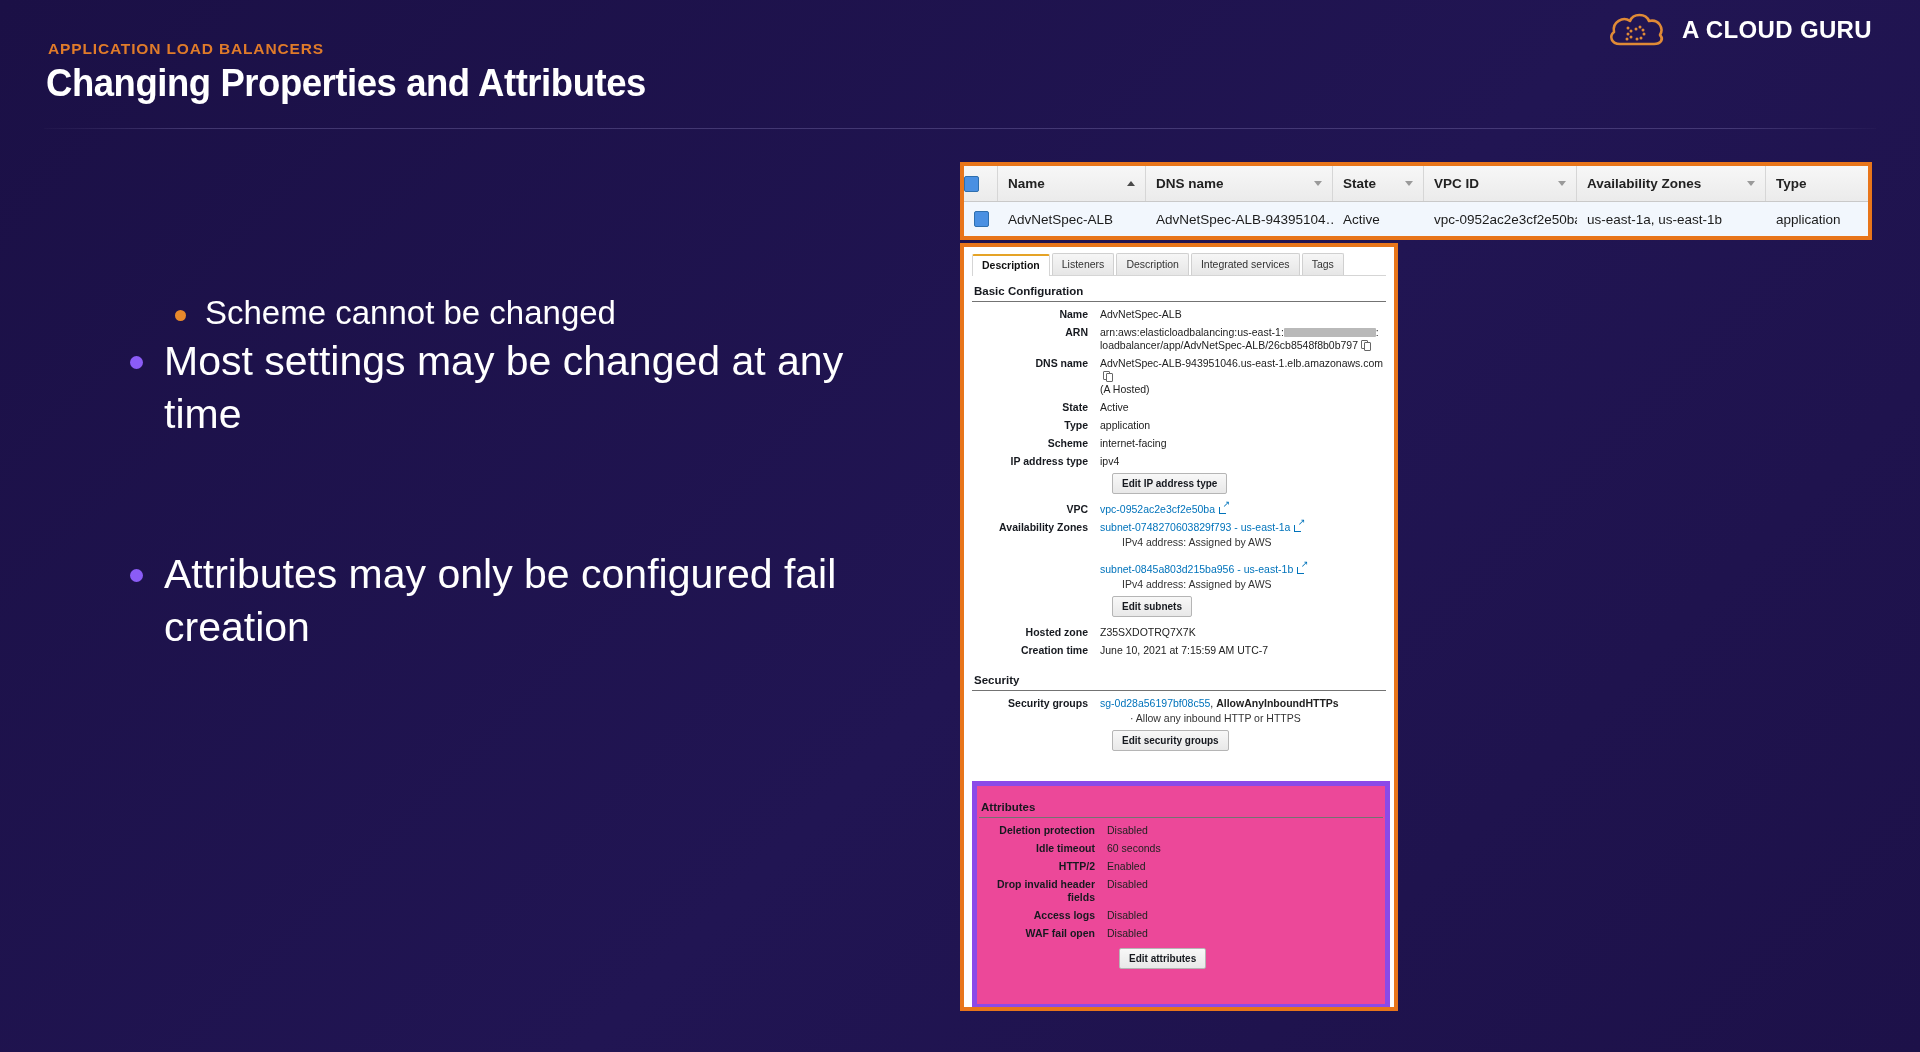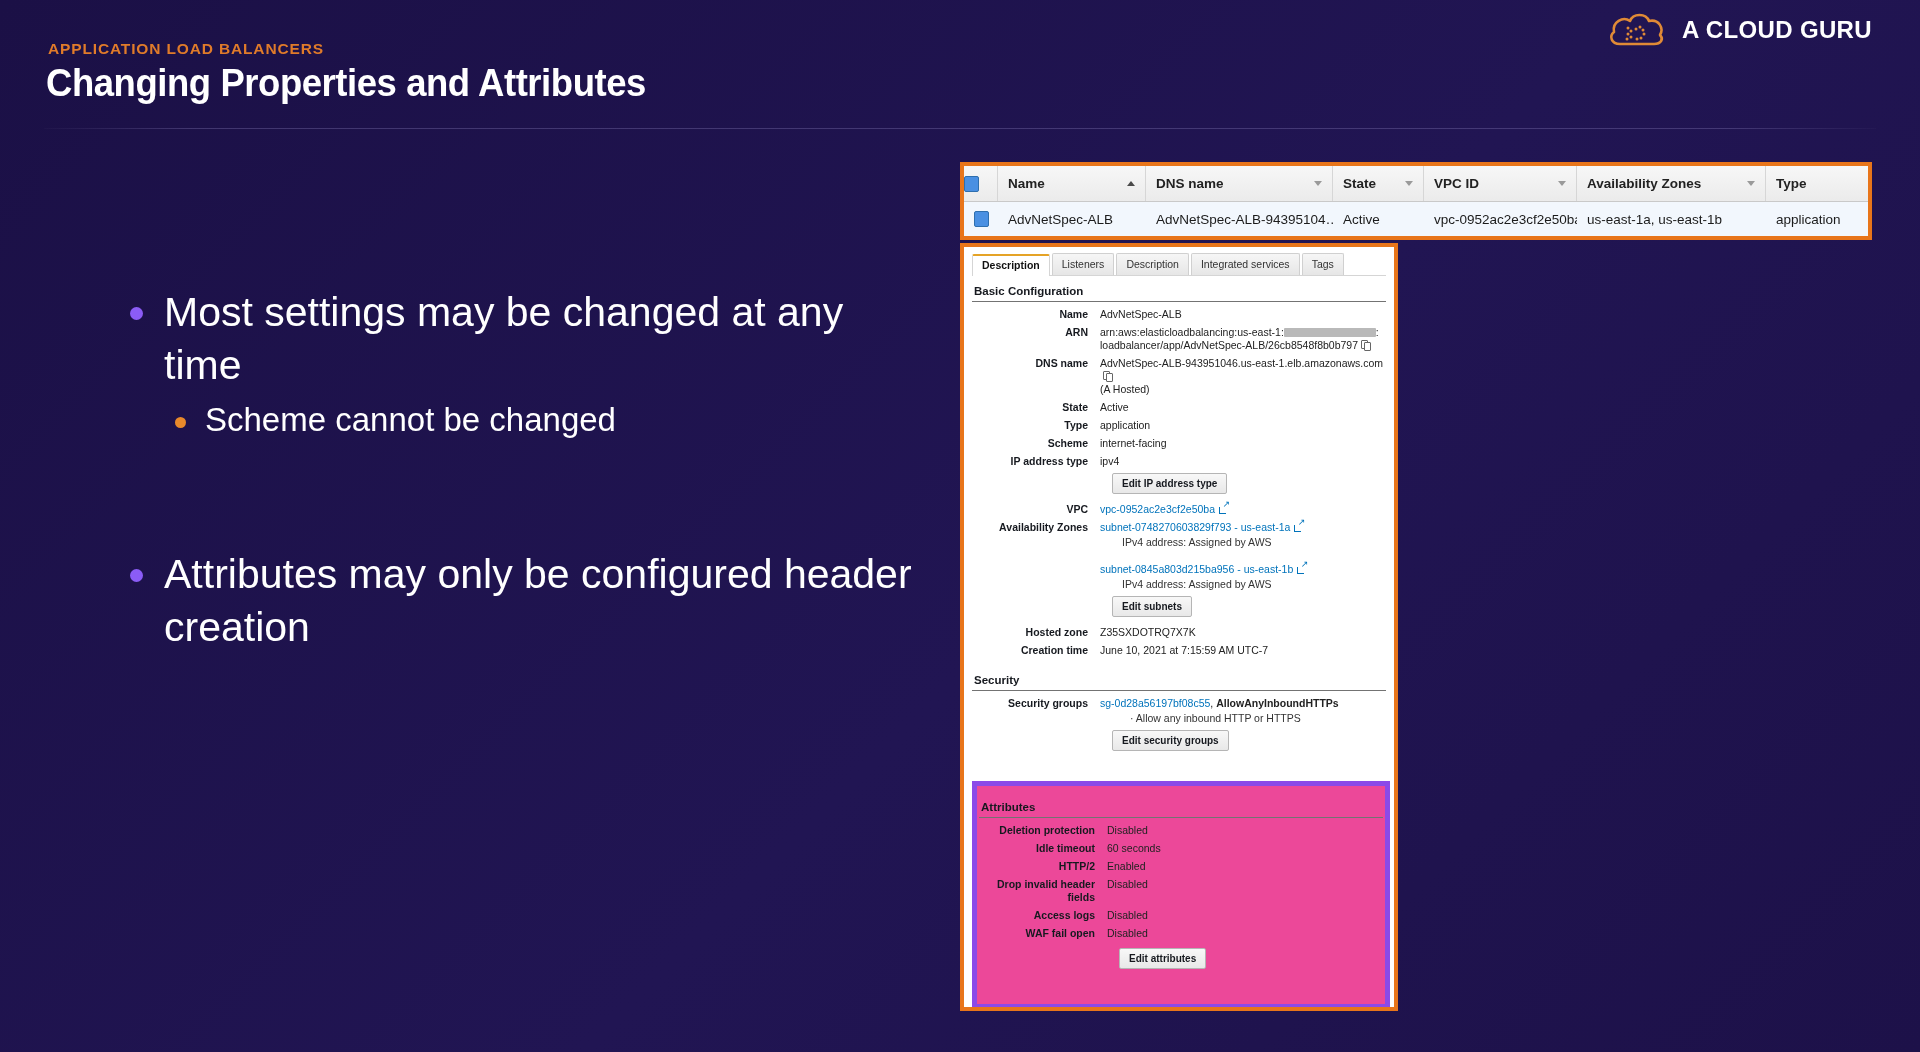--- a/index.html
+++ b/index.html
@@ -190,34 +190,34 @@
           <circle cx="35" cy="30" r="1.5"></circle>
             <circle cx="31" cy="31" r="1.5"></circle>
             <circle cx="30" cy="21" r="1.5"></circle>
         </g>
       </svg>
     </span>
     <span class="brand-name">A CLOUD GURU</span>
   </div>
 
   <div class="bullets">
+    <div class="bullet-row bullet-l2">
+      <span class="dot2"></span>
+      <span class="btext2">Scheme cannot be changed</span>
+    </div>
     <div class="bullet-row bullet-l1">
       <span class="dot1"></span>
       <span class="btext1">Most settings may be changed at any time</span>
     </div>
-    <div class="bullet-row bullet-l2">
-      <span class="dot2"></span>
-      <span class="btext2">Scheme cannot be changed</span>
-    </div>
   </div>
 
   <div class="bullets bullets2">
     <div class="bullet-row bullet-l1">
       <span class="dot1"></span>
-      <span class="btext1">Attributes may only be configured header creation</span>
+      <span class="btext1">Attributes may only be configured fail creation</span>
     </div>
   </div>
 
   <div class="aws-list">
     <div class="aws-list-inner">
 
       <div class="list-header">
         <div class="col c-chk">
           <span class="chk-box"></span>
         </div>

